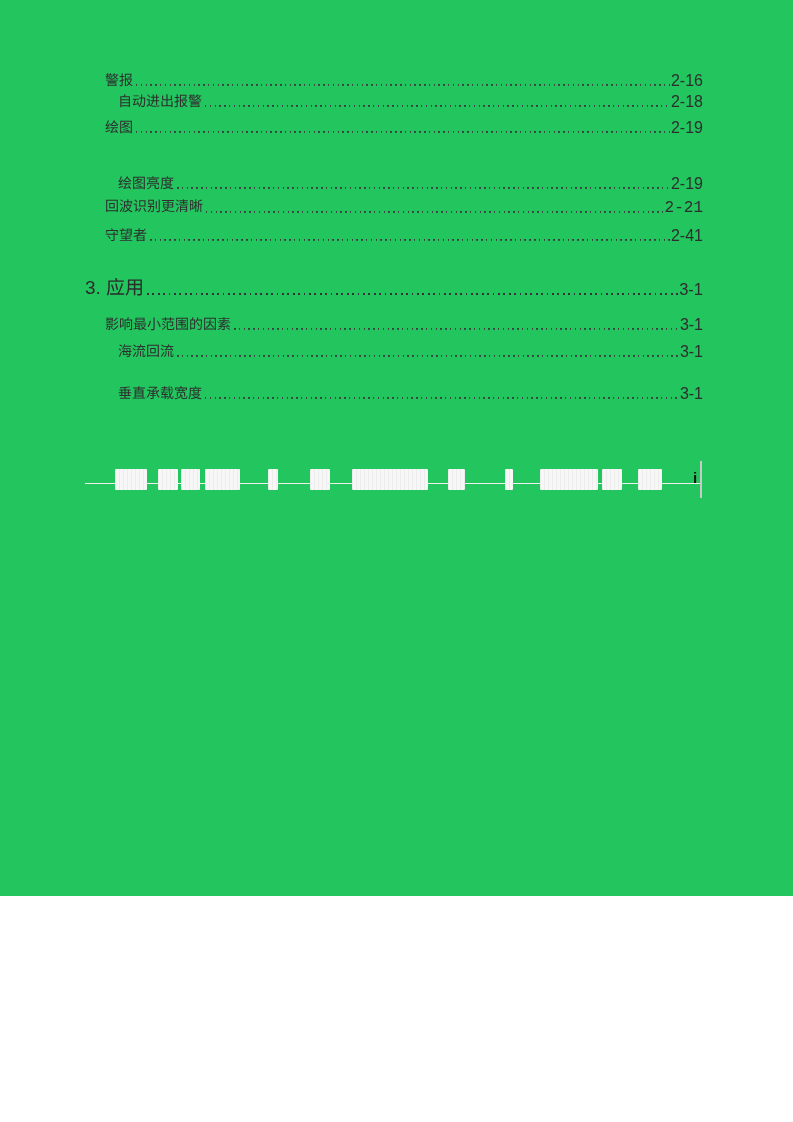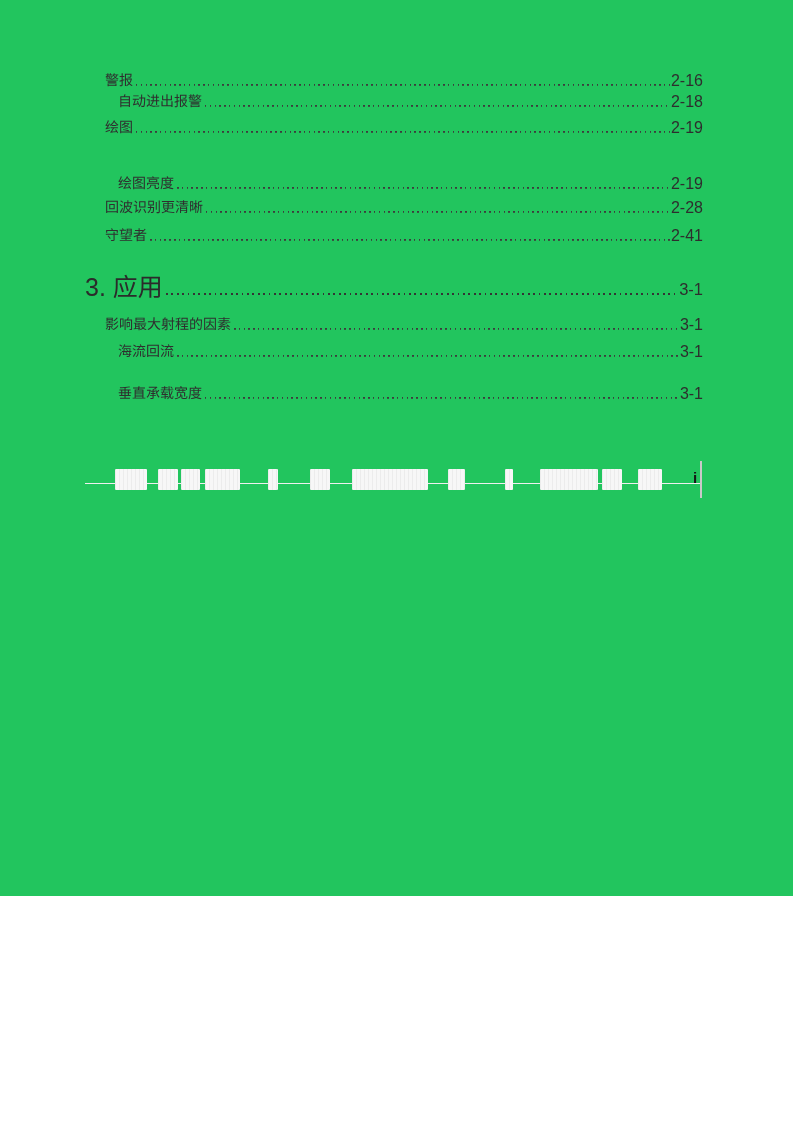--- a/index.html
+++ b/index.html
@@ -25,21 +25,21 @@
   }
   .lvl-l1{padding-left:20px;height:19px;}
   .lvl-l2{padding-left:33px;height:19px;}
   .lvl-chapter{padding-left:0;height:28px;}
   .row-label{
     font-size:14px;line-height:17px;
     white-space:nowrap;
     color:#2f2f2f;
   }
   .lvl-chapter .row-label{
-    font-size:25px;line-height:23px;
+    font-size:19px;line-height:23px;
     color:#2b2b2b;
   }
   .leader{
     flex:1 1 auto;
     height:15px;
     margin:0 1px 0 3px;
     background-image:repeating-linear-gradient(to right,#3c3c3c 0 1.5px,transparent 1.5px 4.8px);
     background-repeat:no-repeat;
     background-position:0 calc(100% - 3.2px);
     background-size:100% 1.8px;
@@ -114,37 +114,37 @@
       <div class="toc-row lvl-l1" style="top: 117px;">
         <span class="row-label">绘图</span>
         <span class="leader"></span>
         <span class="row-page">2-19</span>
       </div>
       <div class="toc-row lvl-l2" style="top: 145px; margin-top: 28px;">
         <span class="row-label">绘图亮度</span>
         <span class="leader"></span>
         <span class="row-page">2-19</span>
       </div>
-      <div class="toc-row lvl-l1" style="top: 197px;">
+      <div class="toc-row lvl-l1" style="top: 197px; font-family: Liberation Mono, monospace;">
         <span class="row-label">回波识别更清晰</span>
         <span class="leader"></span>
-        <span class="row-page">2-28</span>
+        <span class="row-page">2-21</span>
       </div>
       <div class="toc-row lvl-l1" style="top: 225px;">
         <span class="row-label">守望者</span>
         <span class="leader"></span>
         <span class="row-page">2-41</span>
       </div>
       <div class="toc-row lvl-chapter" style="top: 271px;">
         <span class="row-label">3. 应用</span>
         <span class="leader"></span>
         <span class="row-page">3-1</span>
       </div>
       <div class="toc-row lvl-l1" style="top: 314px;">
-        <span class="row-label">影响最大射程的因素</span>
+        <span class="row-label">影响最小范围的因素</span>
         <span class="leader"></span>
         <span class="row-page">3-1</span>
       </div>
       <div class="toc-row lvl-l2" style="top: 341px;">
         <span class="row-label">海流回流</span>
         <span class="leader"></span>
         <span class="row-page">3-1</span>
       </div>
       <div class="toc-row lvl-l2" style="top: 383px;">
         <span class="row-label">垂直承载宽度</span>

